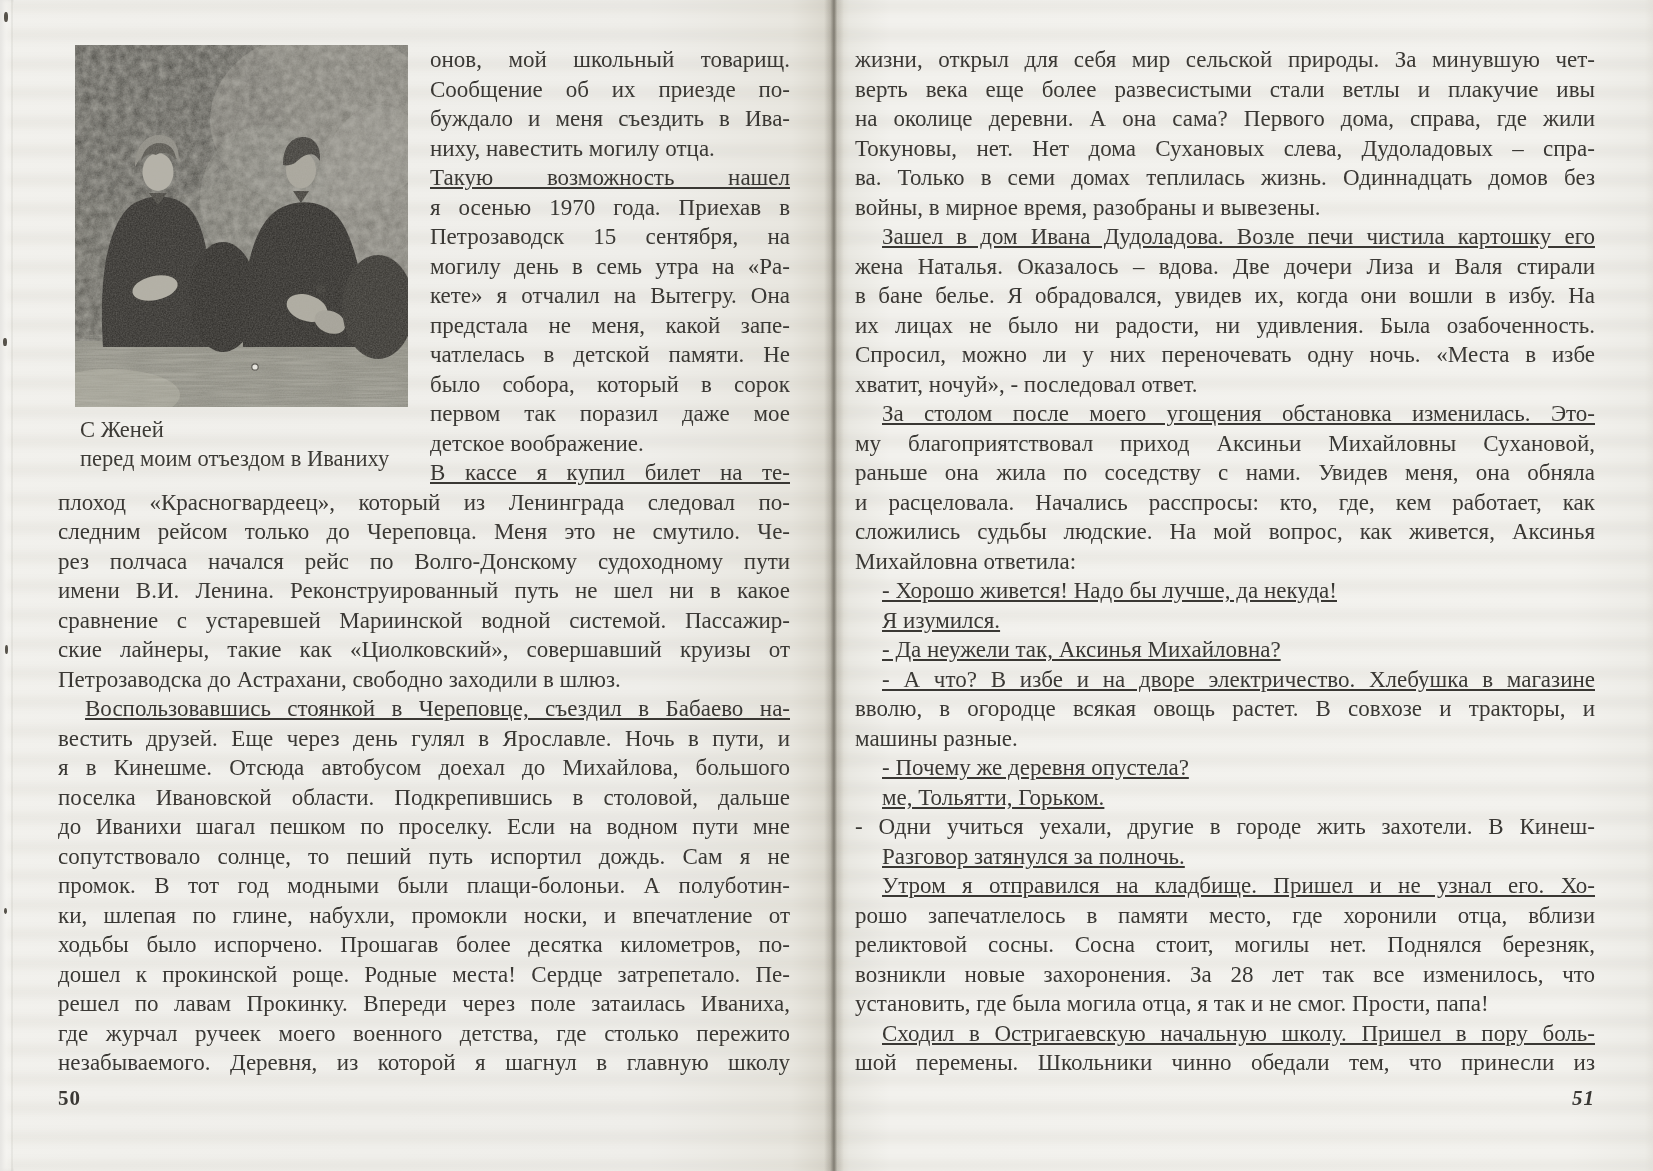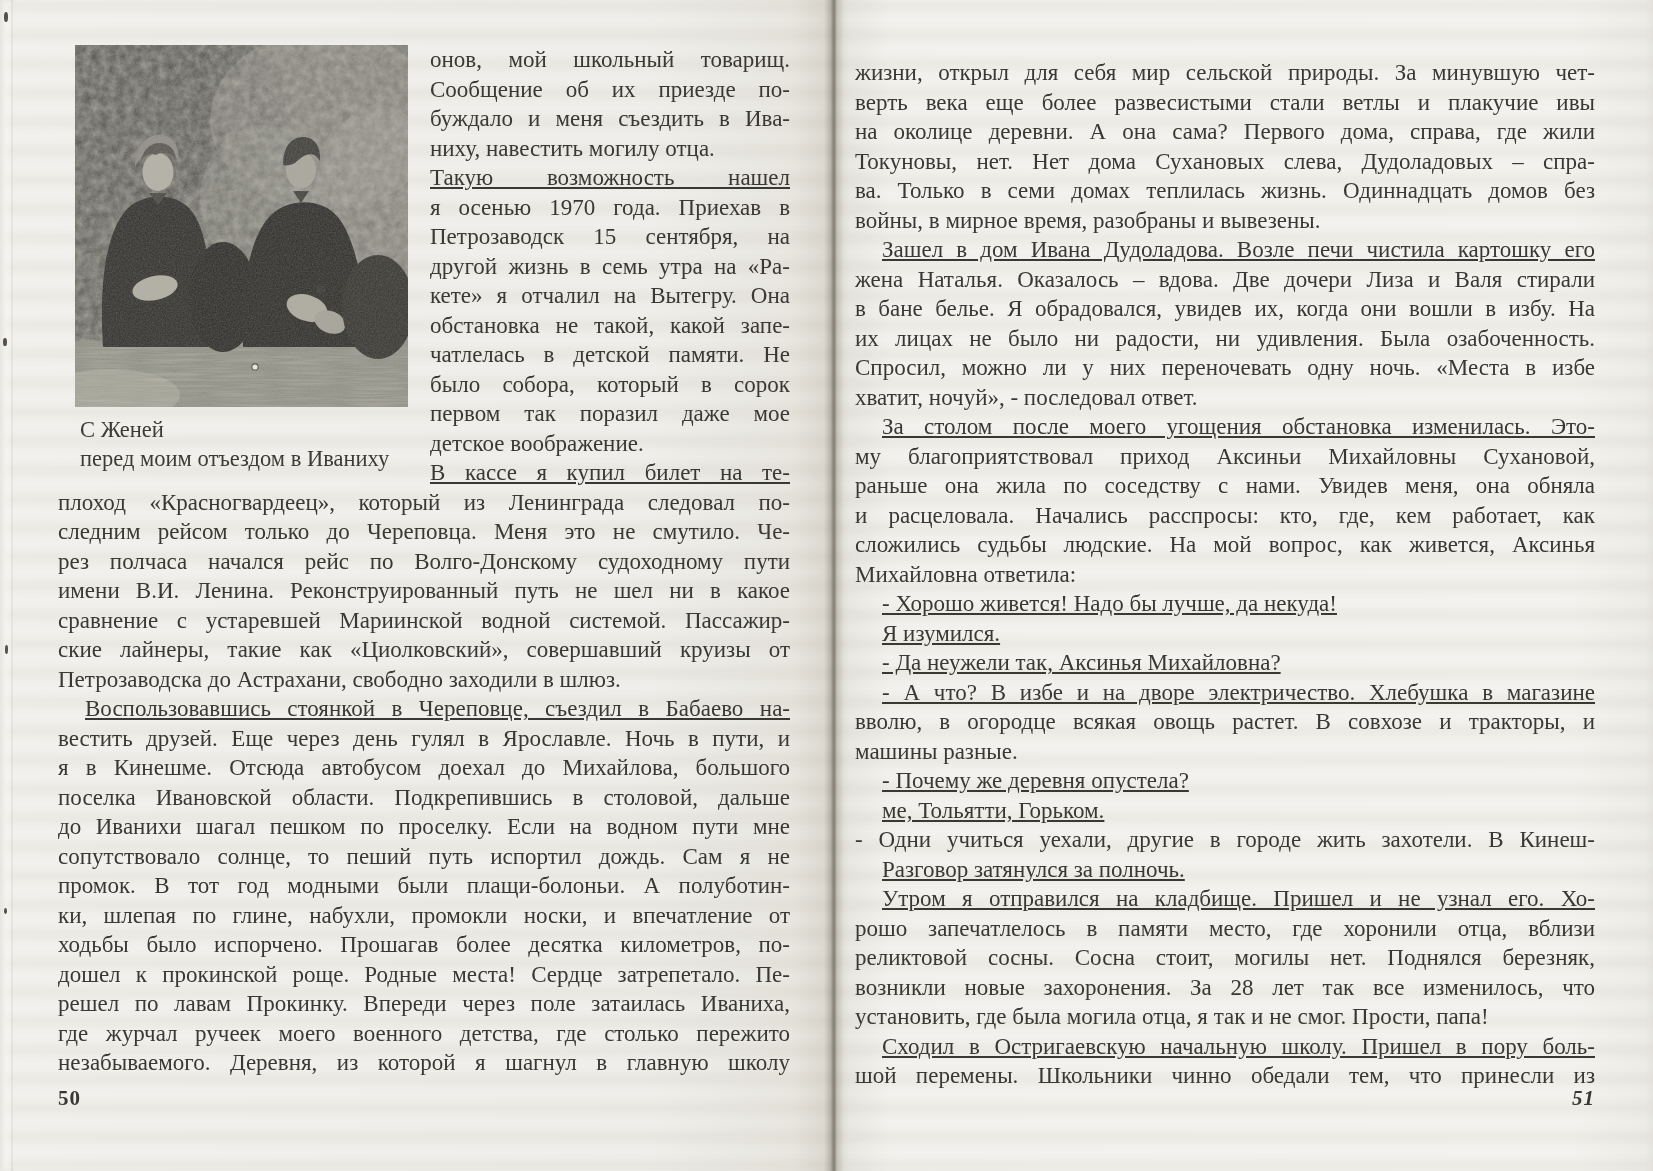--- a/index.html
+++ b/index.html
@@ -34,21 +34,21 @@
   .scan-edge {
     position:absolute; left:0; top:0; width:14px; height:100%; z-index:2;
     background:linear-gradient(to right,#f7f6f3,rgba(247,246,243,0));
     box-shadow:inset 3px 0 4px rgba(0,0,0,0.07);
   }
   .crease { position:absolute; left:11px; top:0; width:2px; height:100%;
     background:rgba(90,84,70,0.07); z-index:2; }
   .speck { position:absolute; background:#57534b; border-radius:45%; z-index:4; }
 
   .content-left { position:relative; padding:45px 43px 0 58px; z-index:1; }
-  .content-right { position:relative; padding:45px 58px 0 22px; z-index:1;margin-top:13px; }
+  .content-right { position:relative; padding:45px 58px 0 22px; z-index:1; }
 
   .textblock { font-size:23px; line-height:29.5px; }
   .line { white-space:nowrap; height:29.5px; text-align:justify; text-align-last:justify; }
   .line.end { text-align-last:left; }
   .para { margin:0; }
   .para.indent .line:first-child { padding-left:27px;text-decoration:underline; }
 
   .photo-float { float:left; width:372px; padding:0 22px 0 17px;
     box-sizing:border-box; }
   .photo-frame { width:333px; height:362px; overflow:hidden; background:#6f6e68; }
@@ -134,23 +134,23 @@
           <div class="para">
             <div class="line">онов, мой школьный товарищ.</div>
             <div class="line">Сообщение об их приезде по-</div>
             <div class="line">буждало и меня съездить в Ива-</div>
             <div class="line end">ниху, навестить могилу отца.</div>
           </div>
           <div class="para indent">
             <div class="line">Такую возможность нашел</div>
             <div class="line">я осенью 1970 года. Приехав в</div>
             <div class="line">Петрозаводск 15 сентября, на</div>
-            <div class="line">другой жизнь в семь утра на «Ра-</div>
+            <div class="line">могилу день в семь утра на «Ра-</div>
             <div class="line">кете» я отчалил на Вытегру. Она</div>
-            <div class="line">обстановка не такой, какой запе-</div>
+            <div class="line">предстала не меня, какой запе-</div>
             <div class="line">чатлелась в детской памяти. Не</div>
             <div class="line">было собора, который в сорок</div>
             <div class="line">первом так поразил даже мое</div>
             <div class="line end">детское воображение.</div>
           </div>
           <div class="para indent">
             <div class="line">В кассе я купил билет на те-</div>
             <div class="line">плоход «Красногвардеец», который из Ленинграда следовал по-</div>
             <div class="line">следним рейсом только до Череповца. Меня это не смутило. Че-</div>
             <div class="line">рез полчаса начался рейс по Волго-Донскому судоходному пути</div>

